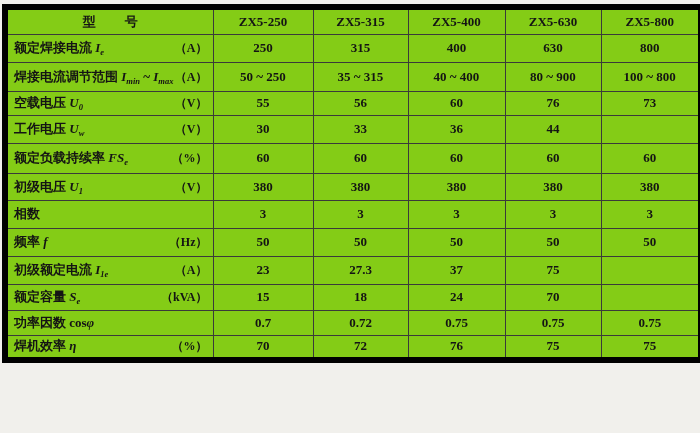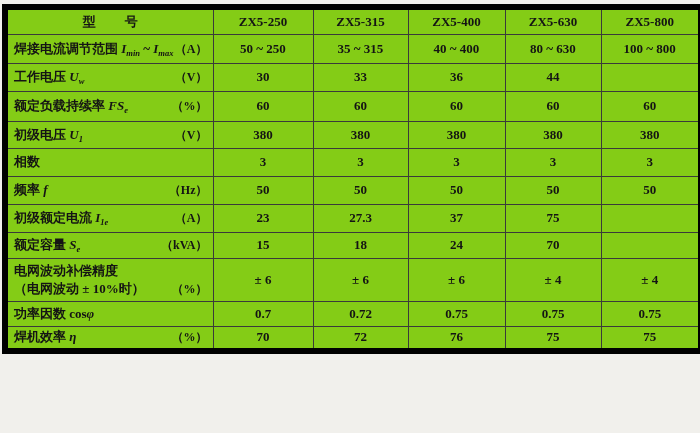--- a/index.html
+++ b/index.html
@@ -50,32 +50,58 @@
         <tr style="height: 27px;">
           <td class="label-cell">
             <span class="head-label">型　　号</span>
           </td>
           <td class="val">ZX5-250</td>
           <td class="val">ZX5-315</td>
           <td class="val">ZX5-400</td>
           <td class="val">ZX5-630</td>
           <td class="val">ZX5-800</td>
         </tr>
+        <tr style="height: 28px;">
+          <td class="label-cell">
+            <div class="flexrow">
+              <span><span class="p-cn">额定焊接电流 </span><span class="p-it">I</span><span class="p-sub">e</span></span>
+              <span class="unit">（A）</span>
+            </div>
+          </td>
+          <td class="val">250</td>
+          <td class="val">315</td>
+          <td class="val">400</td>
+          <td class="val">630</td>
+          <td class="val">800</td>
+        </tr>
         <tr style="height: 29px;">
           <td class="label-cell">
             <div class="flexrow">
               <span><span class="p-cn">焊接电流调节范围 </span><span class="p-it">I</span><span class="p-sub">min</span><span class="p-cn"> ~ </span><span class="p-it">I</span><span class="p-sub">max</span></span>
               <span class="unit">（A）</span>
             </div>
           </td>
           <td class="val">50 ~ 250</td>
           <td class="val">35 ~ 315</td>
           <td class="val">40 ~ 400</td>
-          <td class="val">80 ~ 630</td>
+          <td class="val">80 ~ 900</td>
           <td class="val">100 ~ 800</td>
+        </tr>
+        <tr style="height: 24px;">
+          <td class="label-cell">
+            <div class="flexrow">
+              <span><span class="p-cn">空载电压 </span><span class="p-it">U</span><span class="p-sub">0</span></span>
+              <span class="unit">（V）</span>
+            </div>
+          </td>
+          <td class="val">55</td>
+          <td class="val">56</td>
+          <td class="val">60</td>
+          <td class="val">76</td>
+          <td class="val">73</td>
         </tr>
         <tr style="height: 28px;">
           <td class="label-cell">
             <div class="flexrow">
               <span><span class="p-cn">工作电压 </span><span class="p-it">U</span><span class="p-sub">w</span></span>
               <span class="unit">（V）</span>
             </div>
           </td>
           <td class="val">30</td>
           <td class="val">33</td>
@@ -153,34 +179,20 @@
               <span><span class="p-cn">额定容量 </span><span class="p-it">S</span><span class="p-sub">e</span></span>
               <span class="unit">（kVA）</span>
             </div>
           </td>
           <td class="val">15</td>
           <td class="val">18</td>
           <td class="val">24</td>
           <td class="val">70</td>
           <td class="val"></td>
         </tr>
-        <tr style="height: 43px;">
-          <td class="label-cell">
-            <div class="l1"><span class="p-cn">电网波动补偿精度</span></div>
-            <div class="flexrow l2">
-              <span><span class="p-cn">（电网波动 ± 10%时）</span></span>
-              <span class="unit">（%）</span>
-            </div>
-          </td>
-          <td class="val">± 6</td>
-          <td class="val">± 6</td>
-          <td class="val">± 6</td>
-          <td class="val">± 4</td>
-          <td class="val">± 4</td>
-        </tr>
         <tr style="height: 25px;">
           <td class="label-cell">
             <div class="flexrow">
               <span><span class="p-cn">功率因数 cos</span><span class="p-it">φ</span></span>
             </div>
           </td>
           <td class="val">0.7</td>
           <td class="val">0.72</td>
           <td class="val">0.75</td>
           <td class="val">0.75</td>

